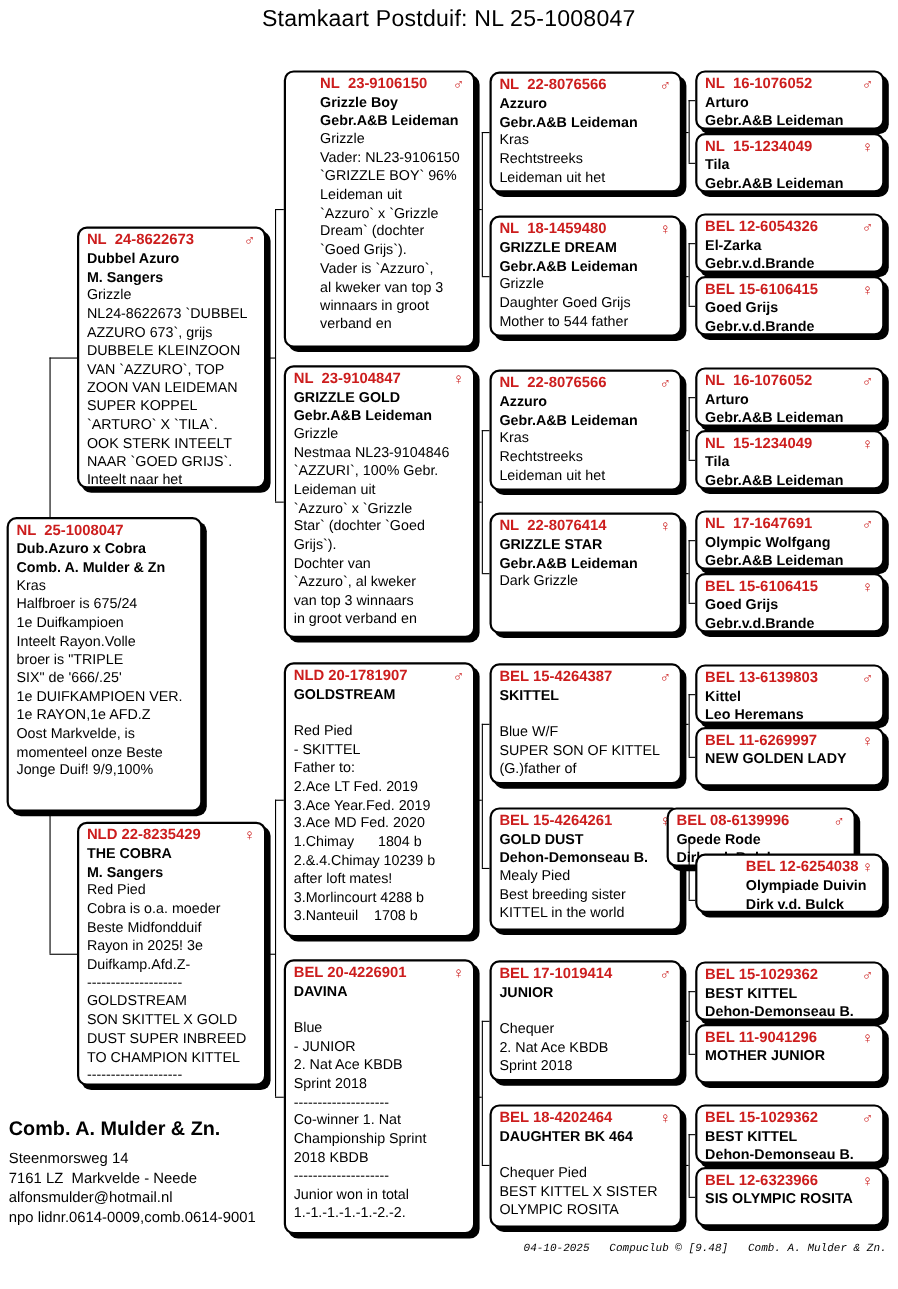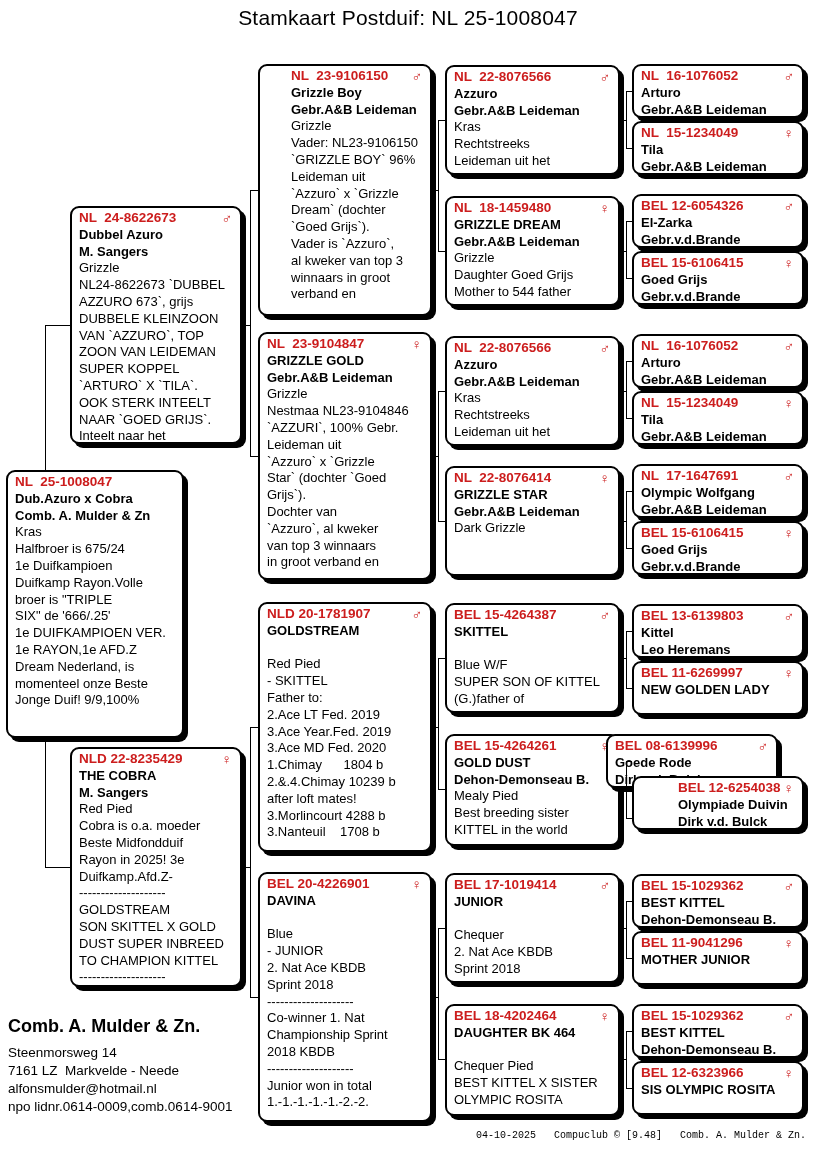--- a/index.html
+++ b/index.html
@@ -14,45 +14,45 @@
   .ring { font-weight:bold; font-size:13.5px; white-space:pre; color:var(--red,#cc1d1d); }
   .sex  { color:var(--red,#cc1d1d); font-size:14px; font-weight:bold; line-height:16px; padding-right:2px; }
   .bname, .bowner { font-weight:bold; white-space:pre-wrap; }
   .bowner { min-height:16.8px; }
   .bline { min-height:16.8px; white-space:pre-wrap; }
   .vline, .hline { position:absolute; background:#000; }
   #footer { position:absolute; left:8px; top:1016px; }
   #footer .fname { font-size:18px; font-weight:bold; margin-bottom:7px; }
   #footer .fline { font-size:13.5px; line-height:18px; white-space:pre-wrap; }
   #credit { position:absolute; right:10px; top:1130px; font-family:"Liberation Mono", monospace;
-            font-size:10px; white-space:pre; }
+            font-style:italic; font-size:10px; white-space:pre; }
 </style>
 </head>
 <body>
 
 <div id="page">
   <div id="title">Stamkaart Postduif: NL  25-1008047</div>
   <div id="tree">
       <div class="pbox" style="left: 6px; top: 470px; width: 178px; height: 268px;">
     <div class="bhead">
       <span class="ring">NL  25-1008047</span>
       <span class="sex"></span>
     </div>
     <div class="bname">Dub.Azuro x Cobra</div>
     <div class="bowner">Comb. A. Mulder &amp; Zn</div>
     <div class="blines">
           <div class="bline">Kras</div>
           <div class="bline">Halfbroer is 675/24</div>
           <div class="bline">1e Duifkampioen</div>
-          <div class="bline">Duifkamp Rayon.Volle</div>
+          <div class="bline">Inteelt Rayon.Volle</div>
           <div class="bline">broer is "TRIPLE</div>
           <div class="bline">SIX" de '666/.25'</div>
           <div class="bline">1e DUIFKAMPIOEN VER.</div>
           <div class="bline">1e RAYON,1e AFD.Z</div>
-          <div class="bline">Dream Nederland, is</div>
+          <div class="bline">Oost Markvelde, is</div>
           <div class="bline">momenteel onze Beste</div>
           <div class="bline">Jonge Duif! 9/9,100%</div>
         </div>
   </div>
       <div class="pbox" style="left: 70px; top: 206px; width: 172px; height: 238px;">
     <div class="bhead">
       <span class="ring">NL  24-8622673</span>
       <span class="sex">♂</span>
     </div>
     <div class="bname">Dubbel Azuro</div>

